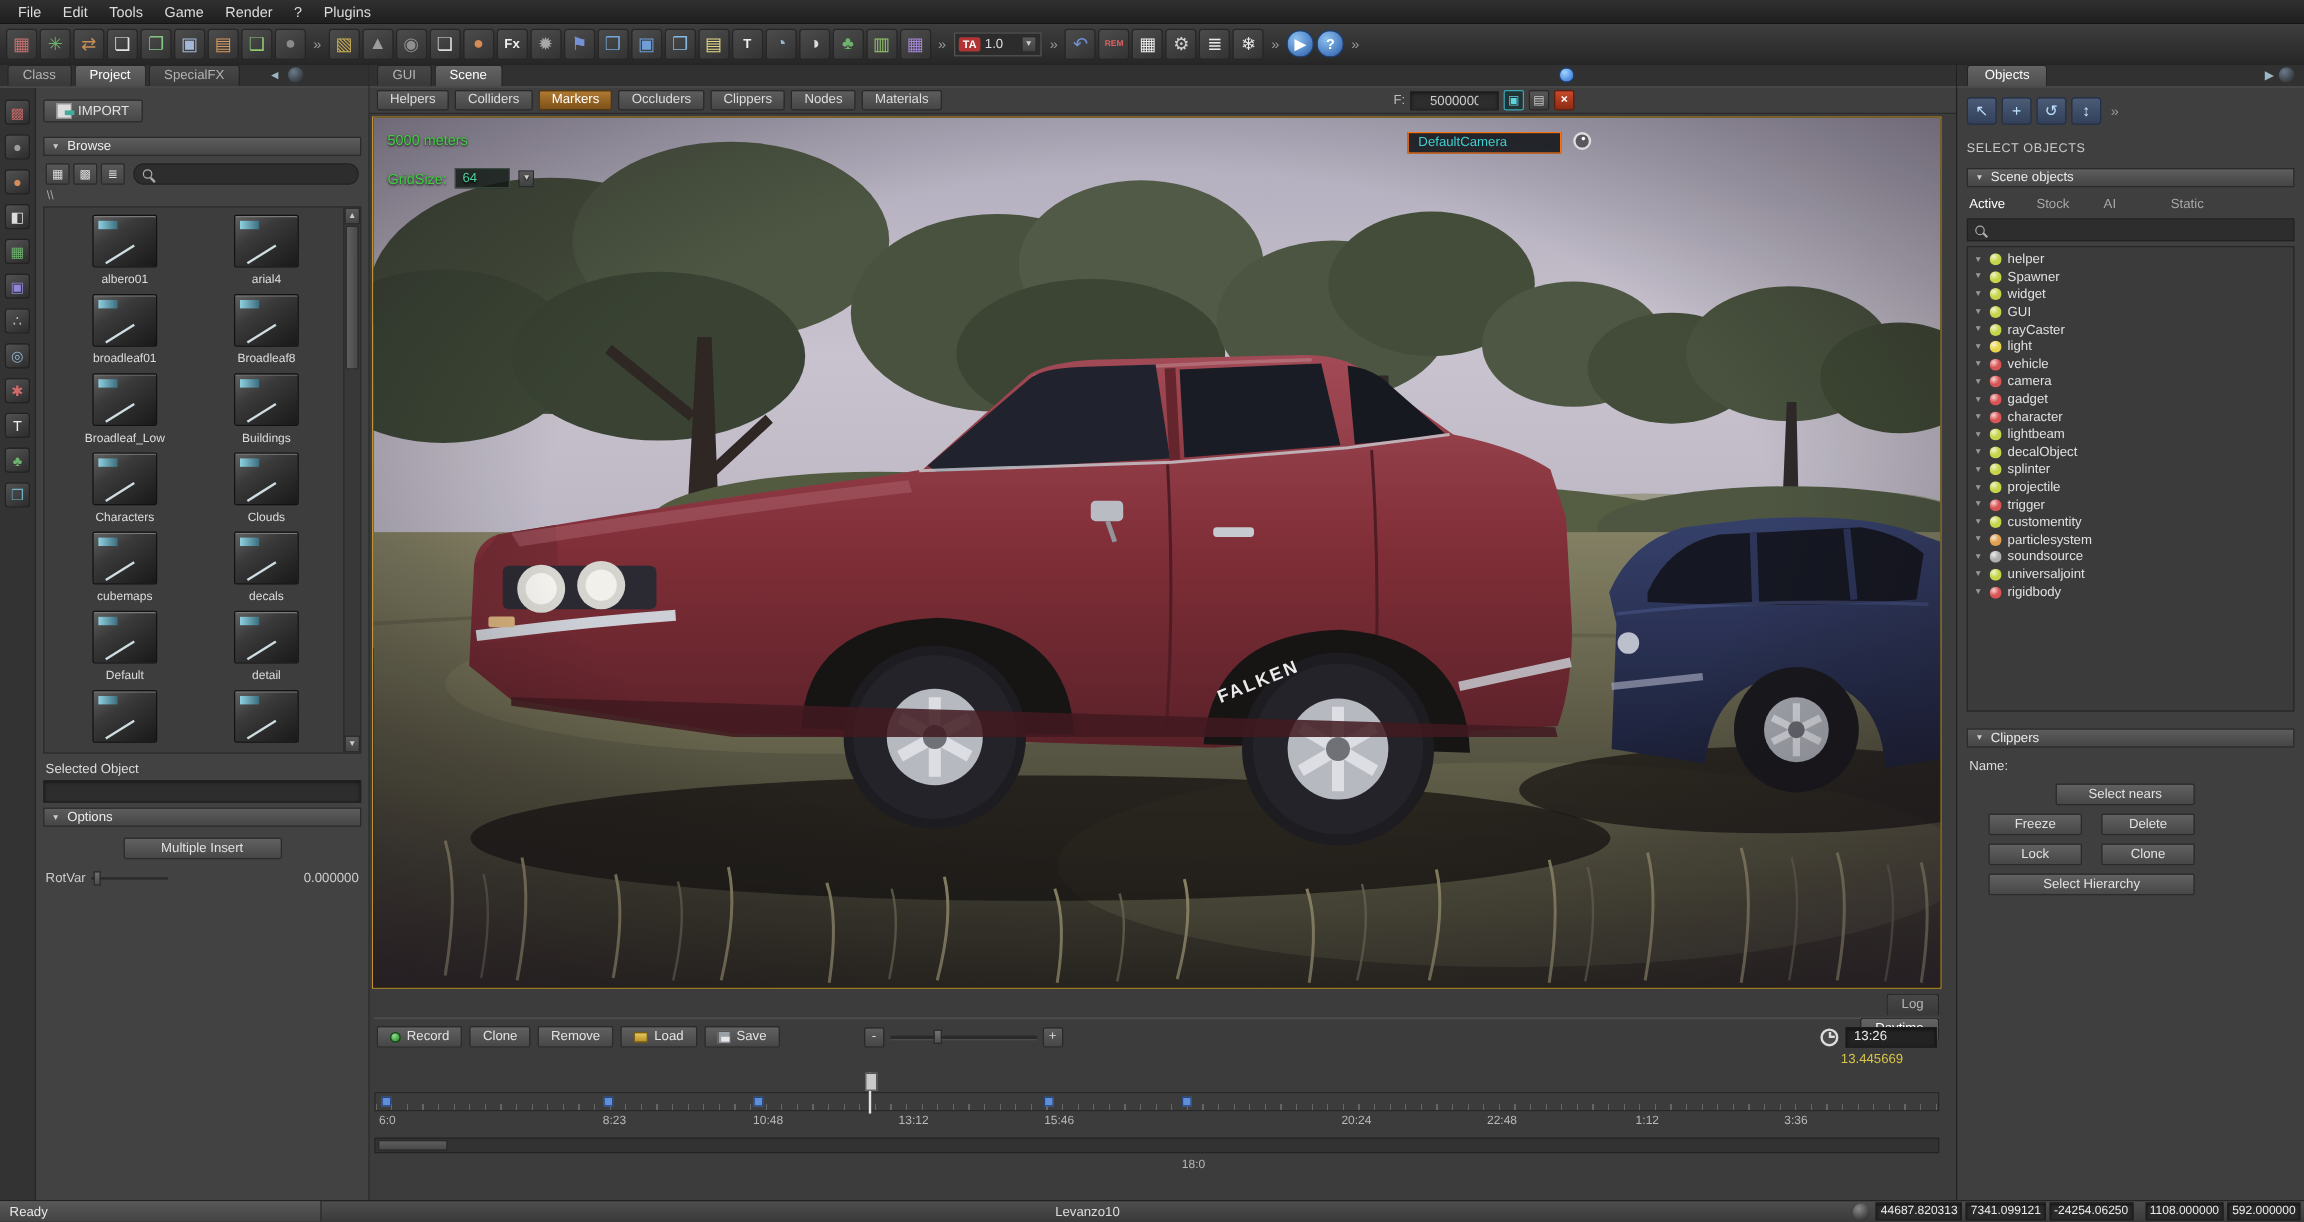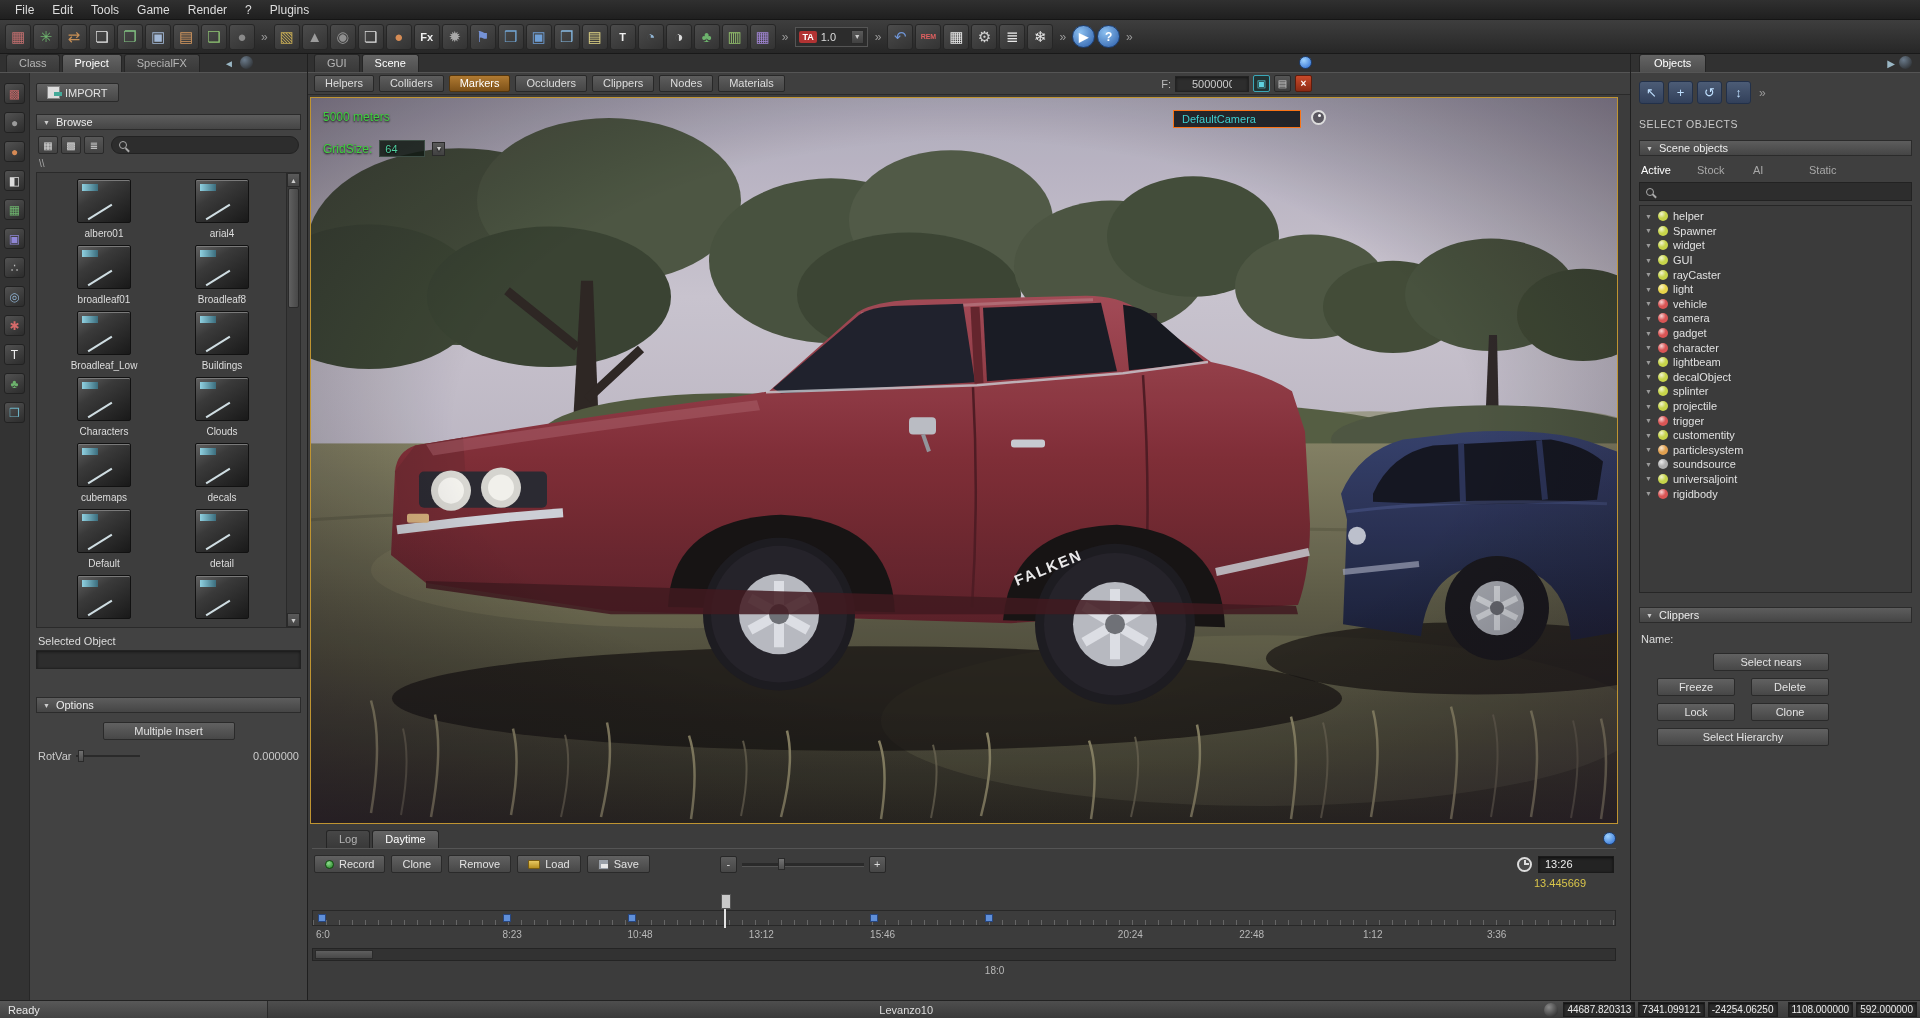--- a/index.html
+++ b/index.html
@@ -95,21 +95,21 @@
   .viewport{flex:1;margin:2px 12px 0 2px;border:1px solid #bf9431;position:relative;background:#000;overflow:hidden;}
   .viewport svg{position:absolute;inset:0;width:100%;height:100%;}
   .ov-meters{position:absolute;left:12px;top:12px;color:#3fcf3f;font-size:12px;text-shadow:0 1px 2px #000;}
   .ov-grid{position:absolute;left:12px;top:42px;display:flex;align-items:center;gap:7px;color:#3fcf3f;font-size:12px;text-shadow:0 1px 2px #000;}
   .gs-box{width:46px;height:17px;background:rgba(18,26,20,.85);border:1px solid #3c4c44;color:#4fcf9f;font-size:11px;display:flex;align-items:center;padding:0 5px;}
   .ov-cam{position:absolute;left:66%;top:12px;width:128px;background:rgba(13,17,20,.85);border:1px solid #f97316;color:#3fcfcf;font-size:11px;padding:2px 8px;}
   .compass{position:absolute;left:calc(66% + 138px);top:12px;width:15px;height:15px;border:2px solid #ddd;border-radius:50%;background:rgba(0,0,0,.4);}
   .compass::after{content:"";position:absolute;left:5px;top:2px;width:3px;height:3px;border-radius:50%;background:#fff;}
 
   #bottom{height:176px;display:flex;flex-direction:column;padding:4px 14px 0 4px;}
-  .btabs{display:flex;align-items:flex-end;height:21px;gap:2px;padding-left:14px;border-bottom:1px solid #555;}
+  .btabs{display:flex;align-items:flex-end;height:21px;gap:2px;padding-left:14px;border-bottom:1px solid #555;flex-direction:column;}
   .btabs .mini-blue{margin-left:auto;margin-bottom:3px;}
   .dt-controls{display:flex;align-items:center;height:28px;gap:6px;padding:2px 2px 0;}
   .rec-dot{width:9px;height:9px;border-radius:50%;background:radial-gradient(circle at 35% 30%,#8fe08f,#1e7a1e);border:1px solid #0e4a0e;}
   .fold-mini{width:12px;height:9px;background:linear-gradient(#e8c860,#b89020);border:1px solid #7a5c10;border-radius:1px;}
   .disk-mini{width:11px;height:11px;background:#9aa0a8;border:1px solid #555;position:relative;}
   .disk-mini::after{content:"";position:absolute;left:2px;bottom:1px;width:7px;height:4px;background:#e8e8e8;}
   .zoom-group{display:flex;align-items:center;gap:5px;margin-left:64px;}
   .sq-btn{width:17px;height:17px;background:linear-gradient(#5d5d5d,#464646);border:1px solid #282828;border-radius:2px;display:flex;align-items:center;justify-content:center;font-size:11px;color:#ddd;}
   .hslider{width:122px;height:14px;position:relative;}
   .hslider::before{content:"";position:absolute;left:0;right:0;top:6px;height:3px;background:#2a2a2a;border-bottom:1px solid #555;}
@@ -335,21 +335,21 @@
           <div class="vscroll">
             <span class="varrow up"></span>
             <span class="vtrack">
                 <span class="vthumb"></span>
               </span>
             <span class="varrow dn"></span>
           </div>
         </div>
         <div class="sel-label">Selected Object</div>
         <input class="inp" style="width: 100%;" type="text">
-        <div class="hdr" style="margin-top:28px">
+        <div class="hdr" style="margin-top:4px">
             <span>Options</span>
           </div>
         <div class="mi-row">
             <button class="btn" style="width:132px">Multiple Insert</button>
           </div>
         <div class="rotvar-row">
           <span>RotVar</span>
           <span class="mini-slider">
               <span class="mini-handle"></span>
             </span>

